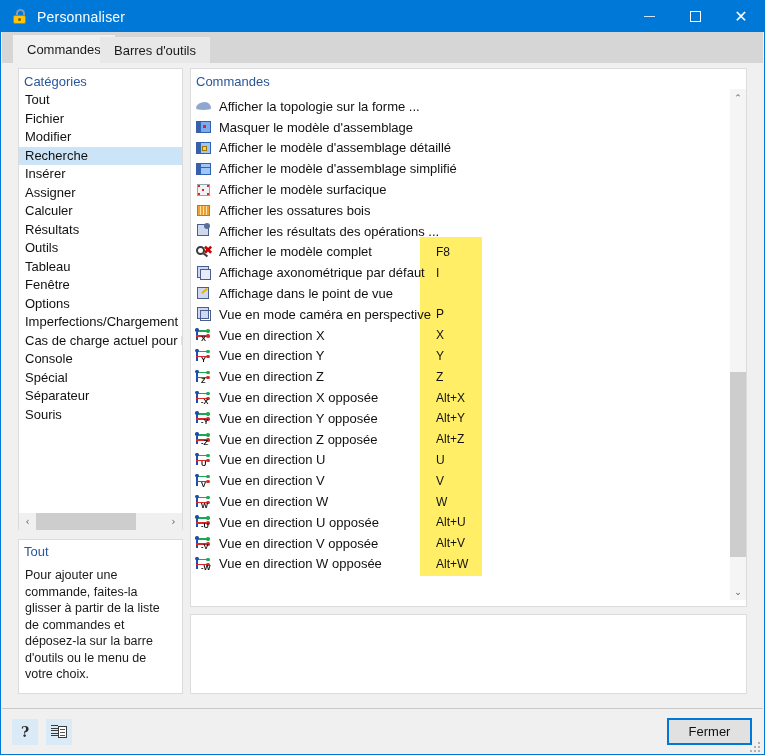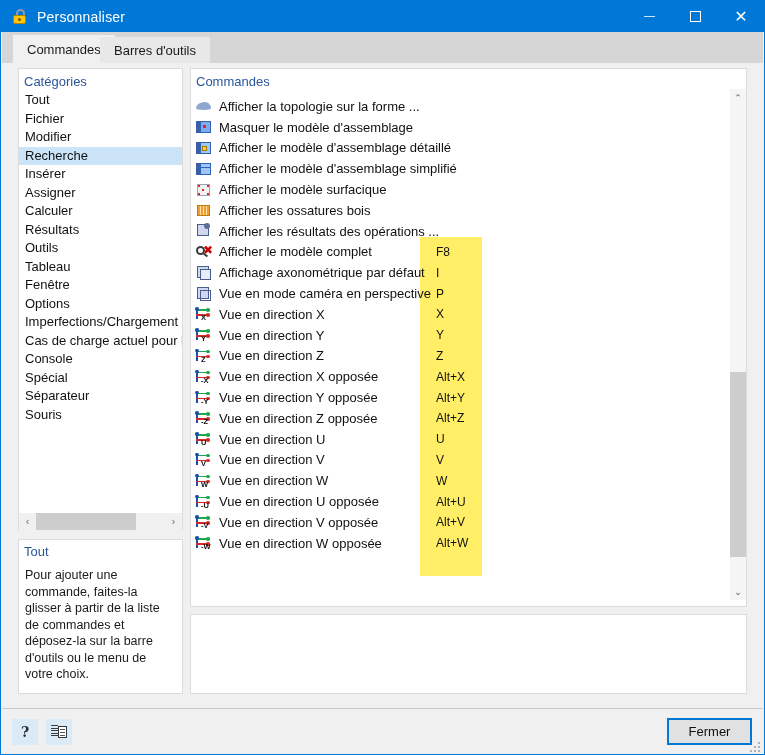--- a/index.html
+++ b/index.html
@@ -513,20 +513,27 @@
             <span class="cmd-icon">
               <span class="ic-cube"></span>
               <span class="ic-cube2"></span>
             </span>
             <span class="cmd-label">Affichage axonométrique par défaut</span>
             <span class="cmd-key">I</span>
           </div>
           <div class="cmd-row">
             <span class="cmd-icon">
               <span class="ic-cube"></span>
+              <span class="ic-pencil"></span>
+            </span>
+            <span class="cmd-label">Affichage dans le point de vue</span>
+          </div>
+          <div class="cmd-row">
+            <span class="cmd-icon">
+              <span class="ic-cube"></span>
               <span class="ic-cube2" style="background:transparent"></span>
             </span>
             <span class="cmd-label">Vue en mode caméra en perspective</span>
             <span class="cmd-key">P</span>
           </div>
           <div class="cmd-row">
             <span class="cmd-icon">
               <span class="ic-axis-x"></span>
               <span class="ic-axis-y"></span>
               <span class="ic-axis-r"></span>

